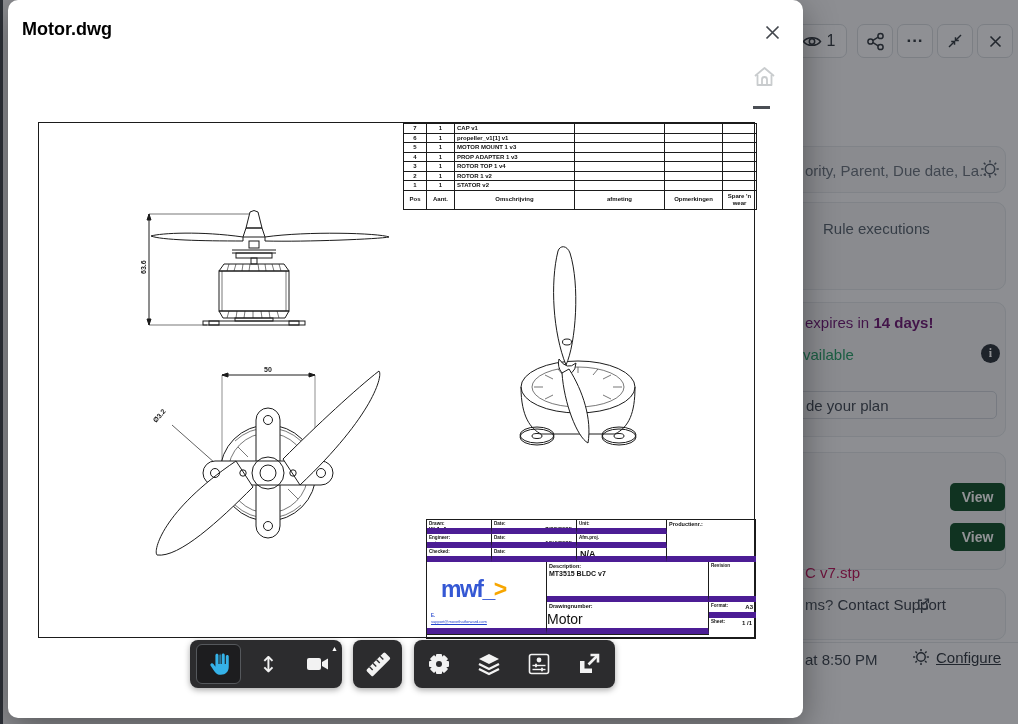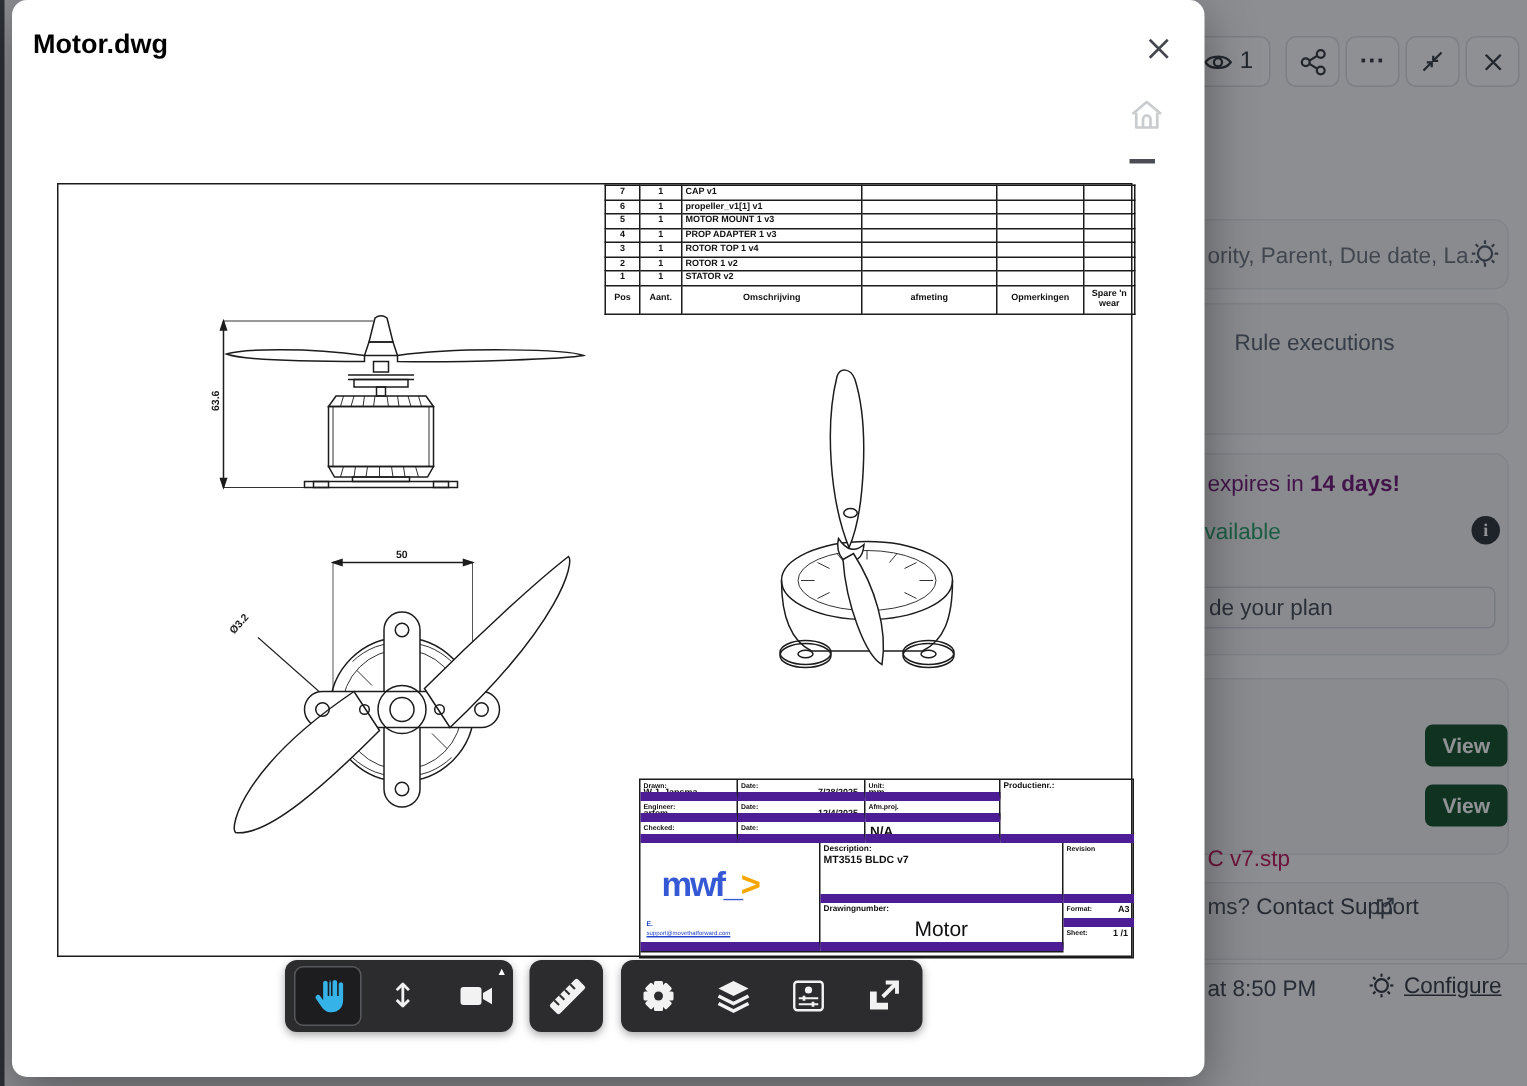--- a/index.html
+++ b/index.html
@@ -417,21 +417,21 @@
         </div>
         <div style="position:absolute; left:4px; bottom:10px; font-size:4.5px; font-weight:700; color:#2244cc;">E.</div>
         <div style="position:absolute; left:4px; bottom:4px; font-size:4px; color:#2244cc; text-decoration:underline;">support@movethatforward.com</div>
       </div>
       <div class="tb bR bB" style="left:120px; top:42px; width:162px; height:40px;">
         <div class="lbl" style="font-size:5.5px;">Description:</div>
         <div style="font-size:7px; font-weight:700; padding:1px 0 0 2px;">MT3515 BLDC v7</div>
       </div>
       <div class="tb bR bB" style="left:120px; top:82px; width:162px; height:32px;">
         <div class="lbl" style="font-size:5.5px;">Drawingnumber:</div>
-        <div style="font-size:14px; text-align:center; margin-top:2px;">Motor</div>
+        <div style="font-size:14px; margin-top:2px;">Motor</div>
       </div>
       <div class="tb bB" style="left:282px; top:42px; width:47px; height:40px;">
         <div class="lbl">Revision</div>
       </div>
       <div class="tb bB" style="left:282px; top:82px; width:47px; height:16px;">
         <span class="lbl" style="float:left;">Format:</span>
         <span style="font-size:6px; font-weight:700; float:right; padding:2px 3px 0 0;">A3</span>
       </div>
       <div class="tb" style="left:282px; top:98px; width:47px; height:21px;">
         <span class="lbl" style="float:left;">Sheet:</span>

